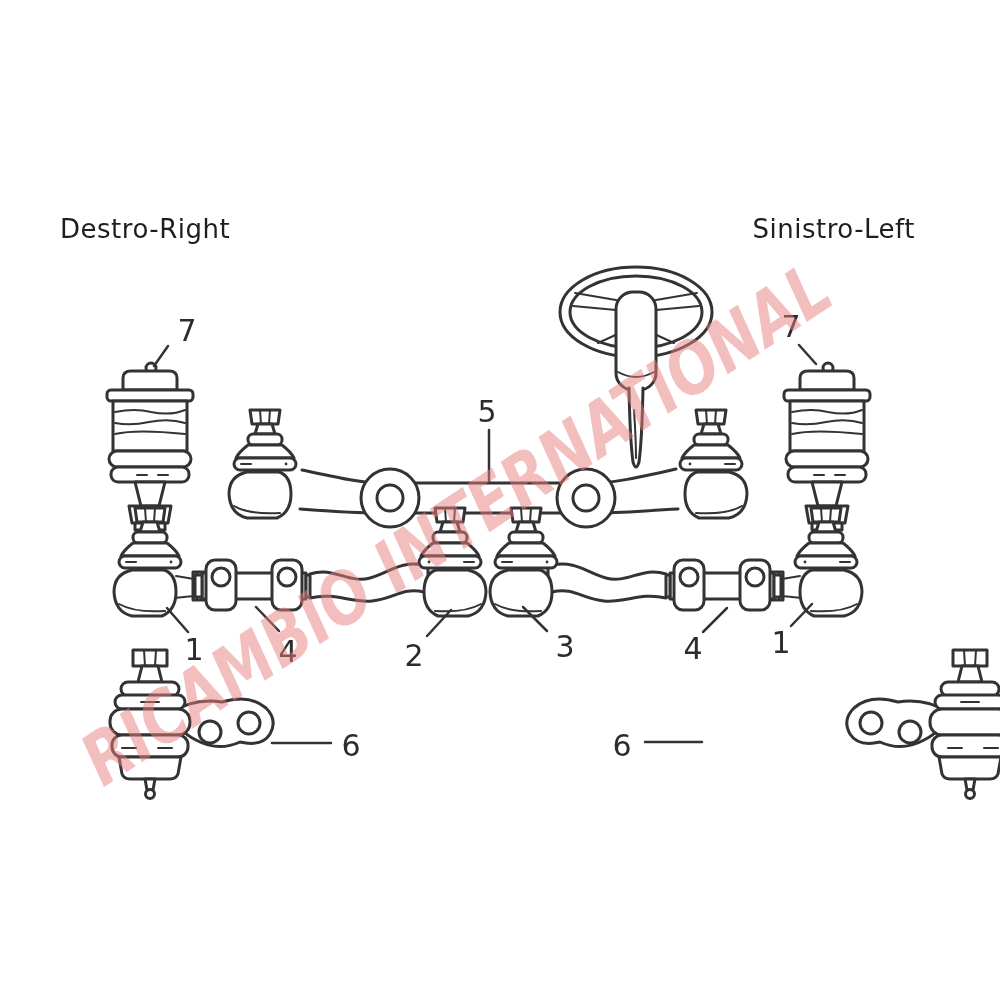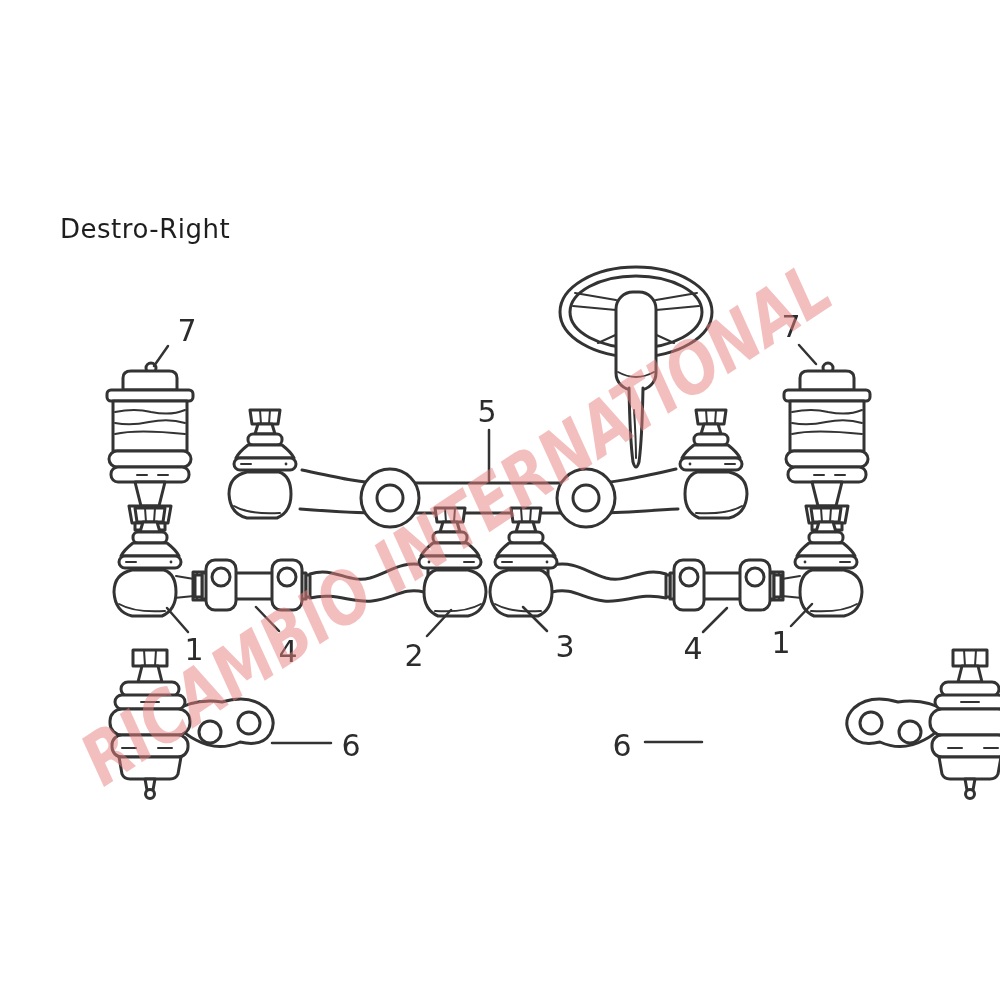--- a/index.html
+++ b/index.html
@@ -49,20 +49,21 @@
     font-size: 72px;
     stroke: none;
   }
 </style>
 </head>
 <body>
 
 <div class="canvas">
 
   <div class="side-label left">Destro-Right</div>
+  <div class="side-label right">Sinistro-Left</div>
 
   <svg width="1000" height="1000" viewBox="0 0 1000 1000">
     <defs>
 
       <g id="tre">
         <path d="M-15,-78 h30 l-2,14 h-26 z" fill="#fff"></path>
         <line class="thin" x1="-5" y1="-78" x2="-4" y2="-64"></line>
         <line class="thin" x1="5" y1="-78" x2="4" y2="-64"></line>
         <path d="M-7,-64 l-3,10 h20 l-3,-10 z" fill="#fff"></path>
         <rect x="-17" y="-54" width="34" height="11" rx="5" fill="#fff"></rect>

